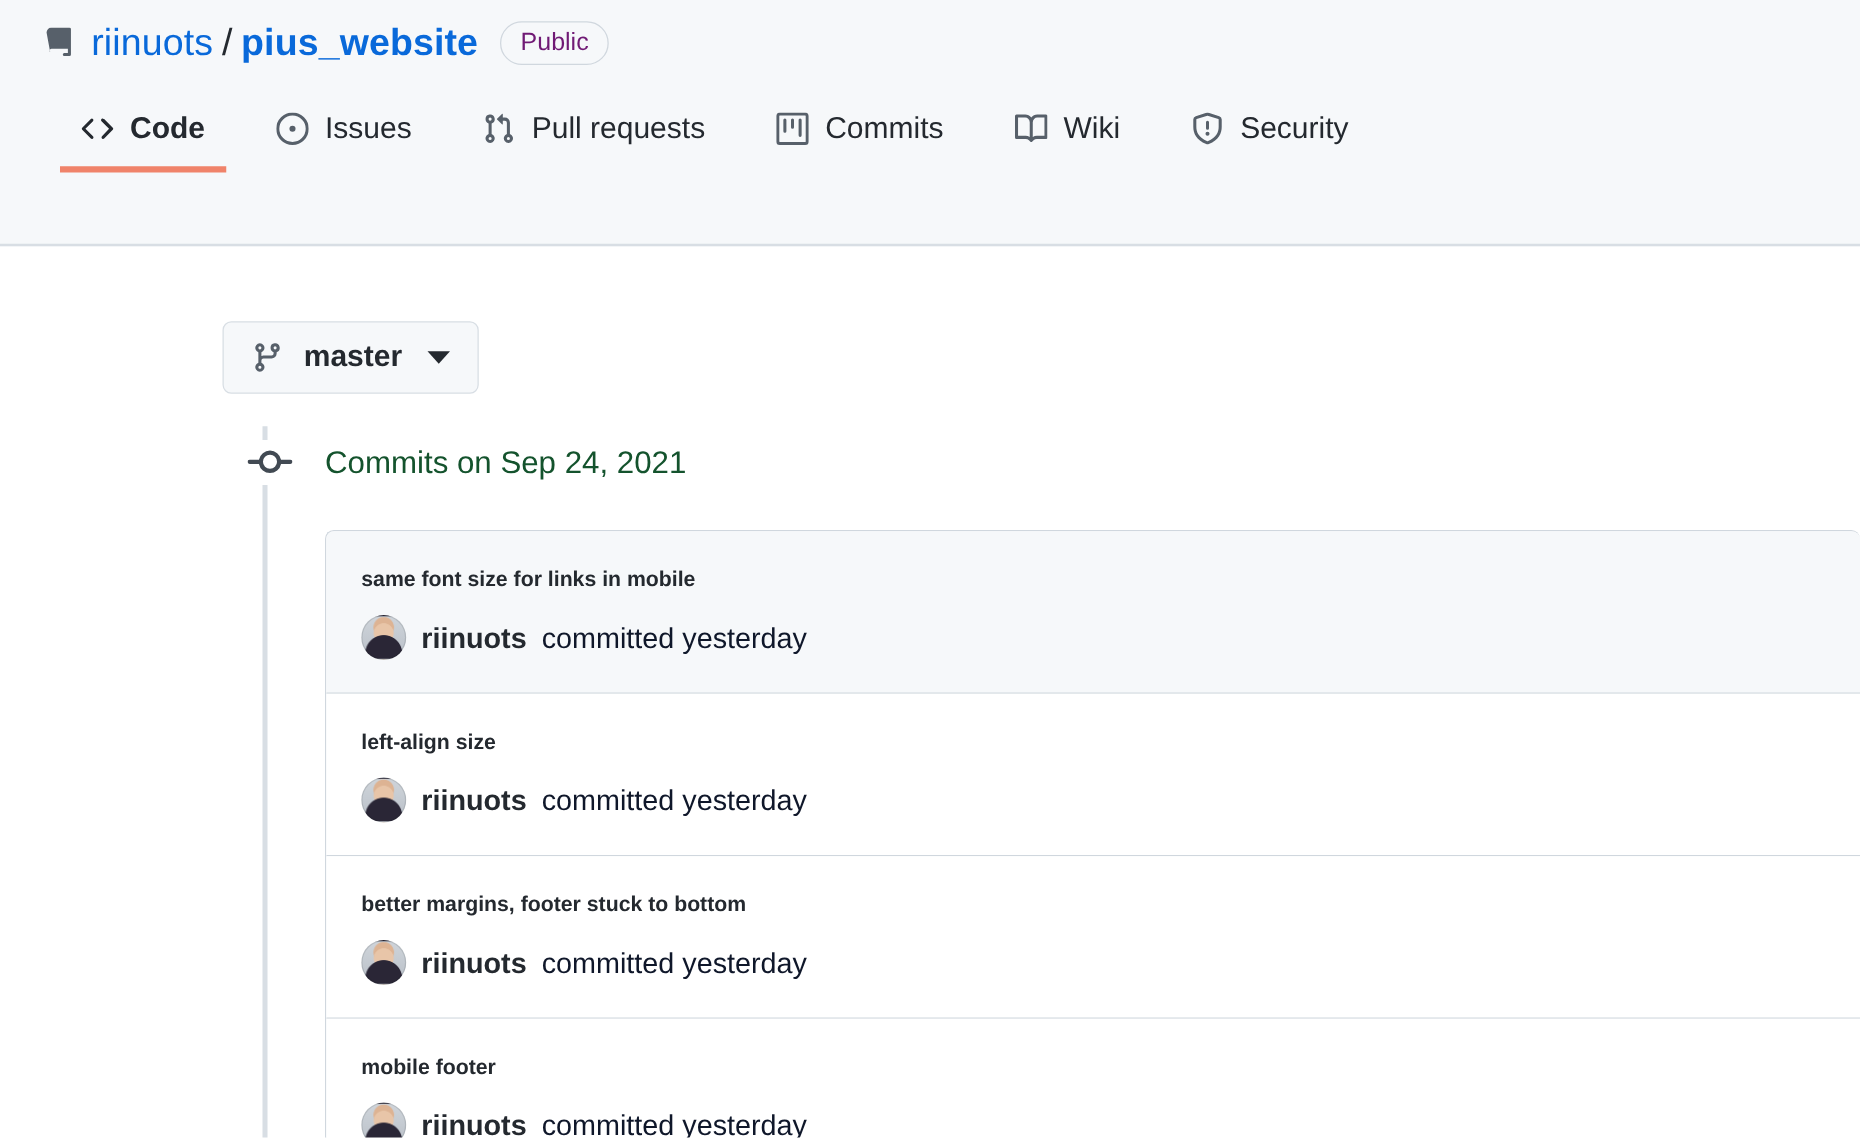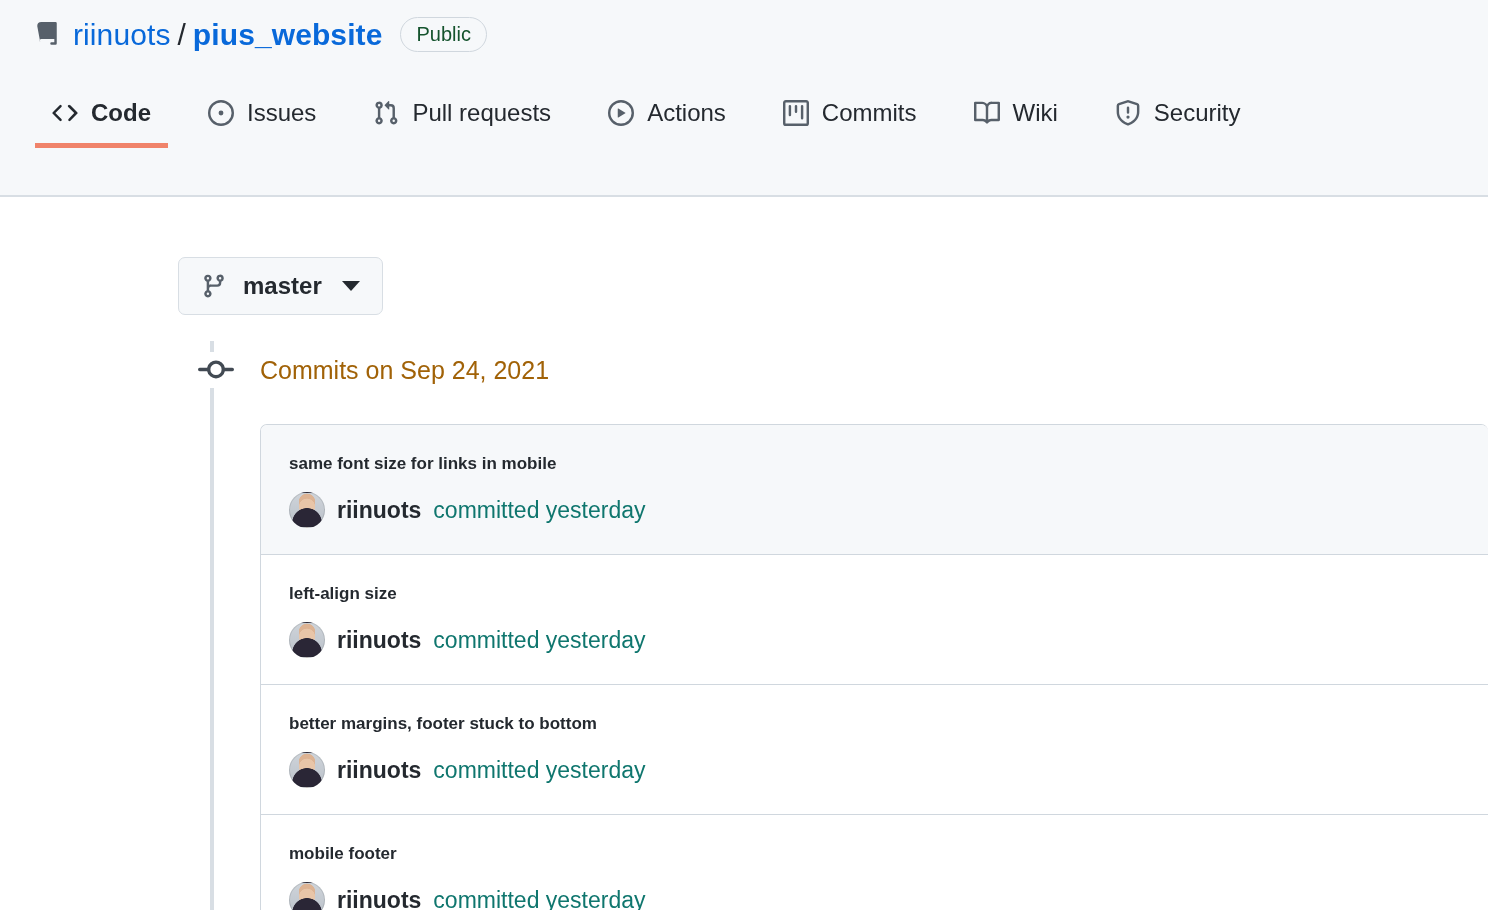--- a/index.html
+++ b/index.html
@@ -55,30 +55,30 @@
     margin: 0 7px;
     line-height: 34px;
   }
   .visibility-badge {
     margin-left: 18px;
     border: 1.6px solid #d0d7de;
     border-radius: 2em;
     padding: 4px 15px 5px;
     font-size: 20px;
     line-height: 24px;
-    color: #14532d;
+    color: #701a75;
     background: transparent;
     cursor: default;
   }
 
   
   .repo-nav {
     display: flex;
-    align-items: flex-end;
-    padding-left: 35px;
+    align-items: center;
+    padding-left: 48px;
     margin-top: 26px;
     height: 70px;
     box-sizing: border-box;
   }
   .nav-tab {
     display: flex;
     align-items: center;
     gap: 13px;
     padding: 0 17px 16px 17px;
     margin-right: 23px;
@@ -172,21 +172,21 @@
     left: 20px;
     width: 36px;
     height: 36px;
     color: #424a53;
     background: #ffffff;
     display: block;
   }
   .commits-group-title {
     margin-left: 82px;
     font-size: 25px;
-    color: #a16207;
+    color: #14532d;
     line-height: 30px;
   }
 
   .commit-list {
     position: relative;
     z-index: 1;
     margin-left: 82px;
     margin-top: 25px;
     border: 1.6px solid #d0d7de;
     border-radius: 7px;
@@ -231,21 +231,21 @@
       radial-gradient(circle at 50% 26%, #ddb393 0 26%, rgba(221,179,147,0) 28%),
       linear-gradient(#cfd4da, #b9c0c8);
     border: 1px solid rgba(27,31,36,0.12);
     box-sizing: border-box;
   }
   .commit-author {
     font-weight: 700;
     color: #24292f;
     cursor: pointer;
   }
-  .commit-time { color: #0f766e; }
+  .commit-time { color: #0f172a; }
 </style>
 </head>
 <body>
 
 <div class="repo-header">
 
   <div class="repo-title-row">
     <span class="repo-icon">
       <svg viewBox="0 0 16 16" width="26" height="26" fill="currentColor" aria-hidden="true">
         <path d="M2 2.5A2.5 2.5 0 0 1 4.5 0h8.75a.75.75 0 0 1 .75.75v12.5a.75.75 0 0 1-.75.75h-2.5a.75.75 0 1 1 0-1.5h1.75v-2h-8a1 1 0 0 0-.714 1.7.75.75 0 ндо1-1.072 1.05A2.495 2.495 0 0 1 2 11.5Zm10.5-1h-8a1 1 0 0 0-1 1v6.708A2.486 2.486 0 0 1 4.5 9h8ZM5 12.25a.25.25 0 0 1 .25-.25h3.5a.25.25 0 0 1 .25.25v3.25a.25.25 0 0 1-.4.2l-1.45-1.087a.25.25 0 0 0-.3 0L5.4 15.7a.25.25 0 0 1-.4-.2Z"></path>
@@ -280,28 +280,20 @@
 
     <div class="nav-tab">
       <span class="tab-icon">
         <svg viewBox="0 0 16 16" width="26" height="26" fill="currentColor" aria-hidden="true">
           <path d="M1.5 3.25a2.25 2.25 0 1 1 3 2.122v5.256a2.251 2.251 0 1 1-1.5 0V5.372A2.25 2.25 0 0 1 1.5 3.25Zm5.677-.177L9.573.677A.25.25 0 0 1 10 .854V2.5h1A2.5 2.5 0 0 1 13.5 5v5.628a2.251 2.251 0 1 1-1.5 0V5a1 1 0 0 0-1-1h-1v1.646a.25.25 0 0 1-.427.177L7.177 3.427a.25.25 0 0 1 0-.354ZM3.75 2.5a.75.75 0 1 0 0 1.5.75.75 0 0 0 0-1.5Zm0 9.5a.75.75 0 1 0 0 1.5.75.75 0 0 0 0-1.5Zm8.25.75a.75.75 0 1 0 1.5 0 .75.75 0 0 0-1.5 0Z"></path>
         </svg>
       </span>
       <span>Pull requests</span>
     </div>
 
-    <div class="nav-tab">
-      <span class="tab-icon">
-        <svg viewBox="0 0 16 16" width="26" height="26" fill="currentColor" aria-hidden="true">
-          <path d="M8 0a8 8 0 1 1 0 16A8 8 0 0 1 8 0ZM1.5 8a6.5 6.5 0 1 0 13 0 6.5 6.5 0 0 0-13 0Zm4.879-2.773 4.264 2.559a.25.25 0 0 1 0 .428l-4.264 2.559A.25.25 0 0 1 6 10.559V5.442a.25.25 0 0 1 .379-.215Z"></path>
-        </svg>
-      </span>
-      <span>Actions</span>
-    </div>
 
     <div class="nav-tab">
       <span class="tab-icon">
         <svg viewBox="0 0 16 16" width="26" height="26" fill="currentColor" aria-hidden="true">
           <path d="M1.75 0h12.5C15.216 0 16 .784 16 1.75v12.5A1.75 1.75 0 0 1 14.25 16H1.75A1.75 1.75 0 0 1 0 14.25V1.75C0 .784.784 0 1.75 0ZM1.5 1.75v12.5c0 .138.112.25.25.25h12.5a.25.25 0 0 0 .25-.25V1.75a.25.25 0 0 0-.25-.25H1.75a.25.25 0 0 0-.25.25ZM11.75 3a.75.75 0 0 1 .75.75v7.5a.75.75 0 0 1-1.5 0v-7.5a.75.75 0 0 1 .75-.75Zm-8.25.75a.75.75 0 0 1 1.5 0v5.5a.75.75 0 0 1-1.5 0ZM8 3a.75.75 0 0 1 .75.75v3.5a.75.75 0 0 1-1.5 0v-3.5A.75.75 0 0 1 8 3Z"></path>
         </svg>
       </span>
       <span>Commits</span>
     </div>
 

